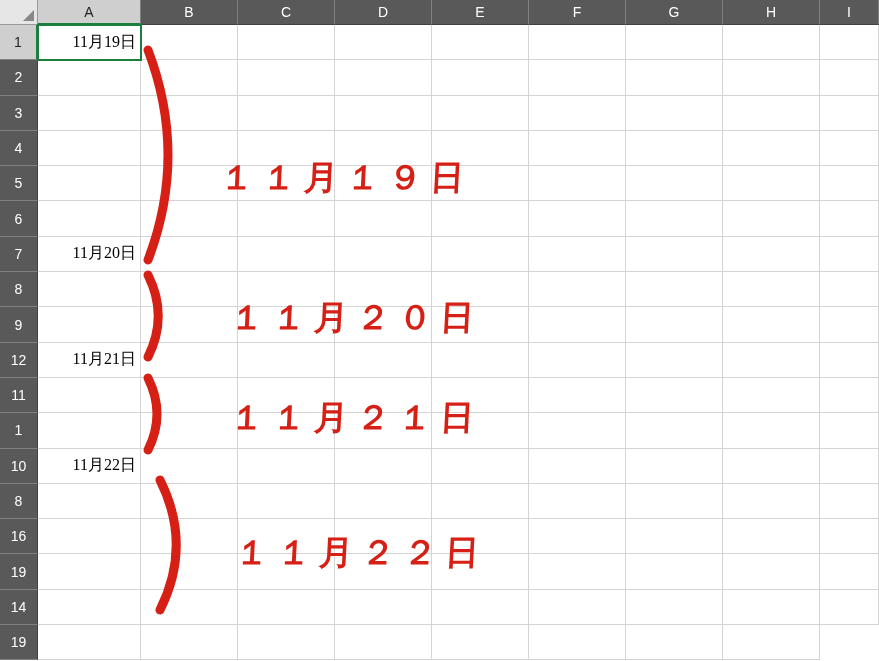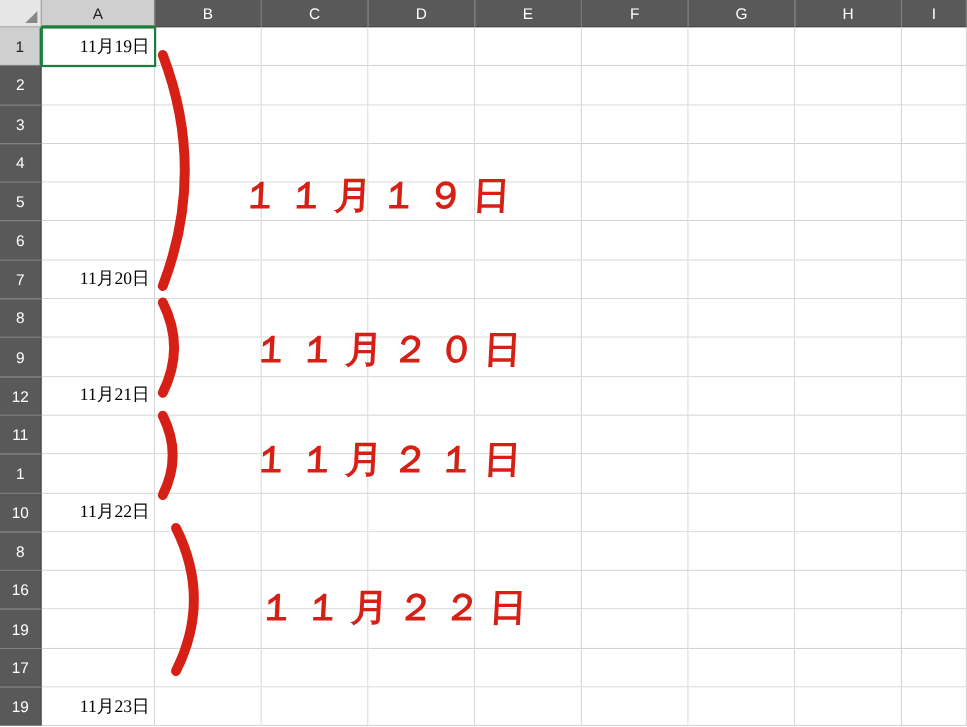--- a/index.html
+++ b/index.html
@@ -273,32 +273,31 @@
     <div class="row-header">19</div>
     <div class="cell"></div>
     <div class="cell"></div>
     <div class="cell"></div>
     <div class="cell"></div>
     <div class="cell"></div>
     <div class="cell"></div>
     <div class="cell"></div>
     <div class="cell"></div>
     <div class="cell"></div>
-    <div class="row-header">17</div>
+    <div class="row-header">14</div>
     <div class="cell"></div>
     <div class="cell"></div>
     <div class="cell"></div>
     <div class="cell"></div>
     <div class="cell"></div>
     <div class="cell"></div>
     <div class="cell"></div>
     <div class="cell"></div>
     <div class="cell"></div>
     <div class="row-header">19</div>
-    <div class="cell">11月23日</div>
     <div class="cell"></div>
     <div class="cell"></div>
     <div class="cell"></div>
     <div class="cell"></div>
     <div class="cell"></div>
     <div class="cell"></div>
     <div class="cell"></div>
     <div class="cell"></div>
   </div>
 

